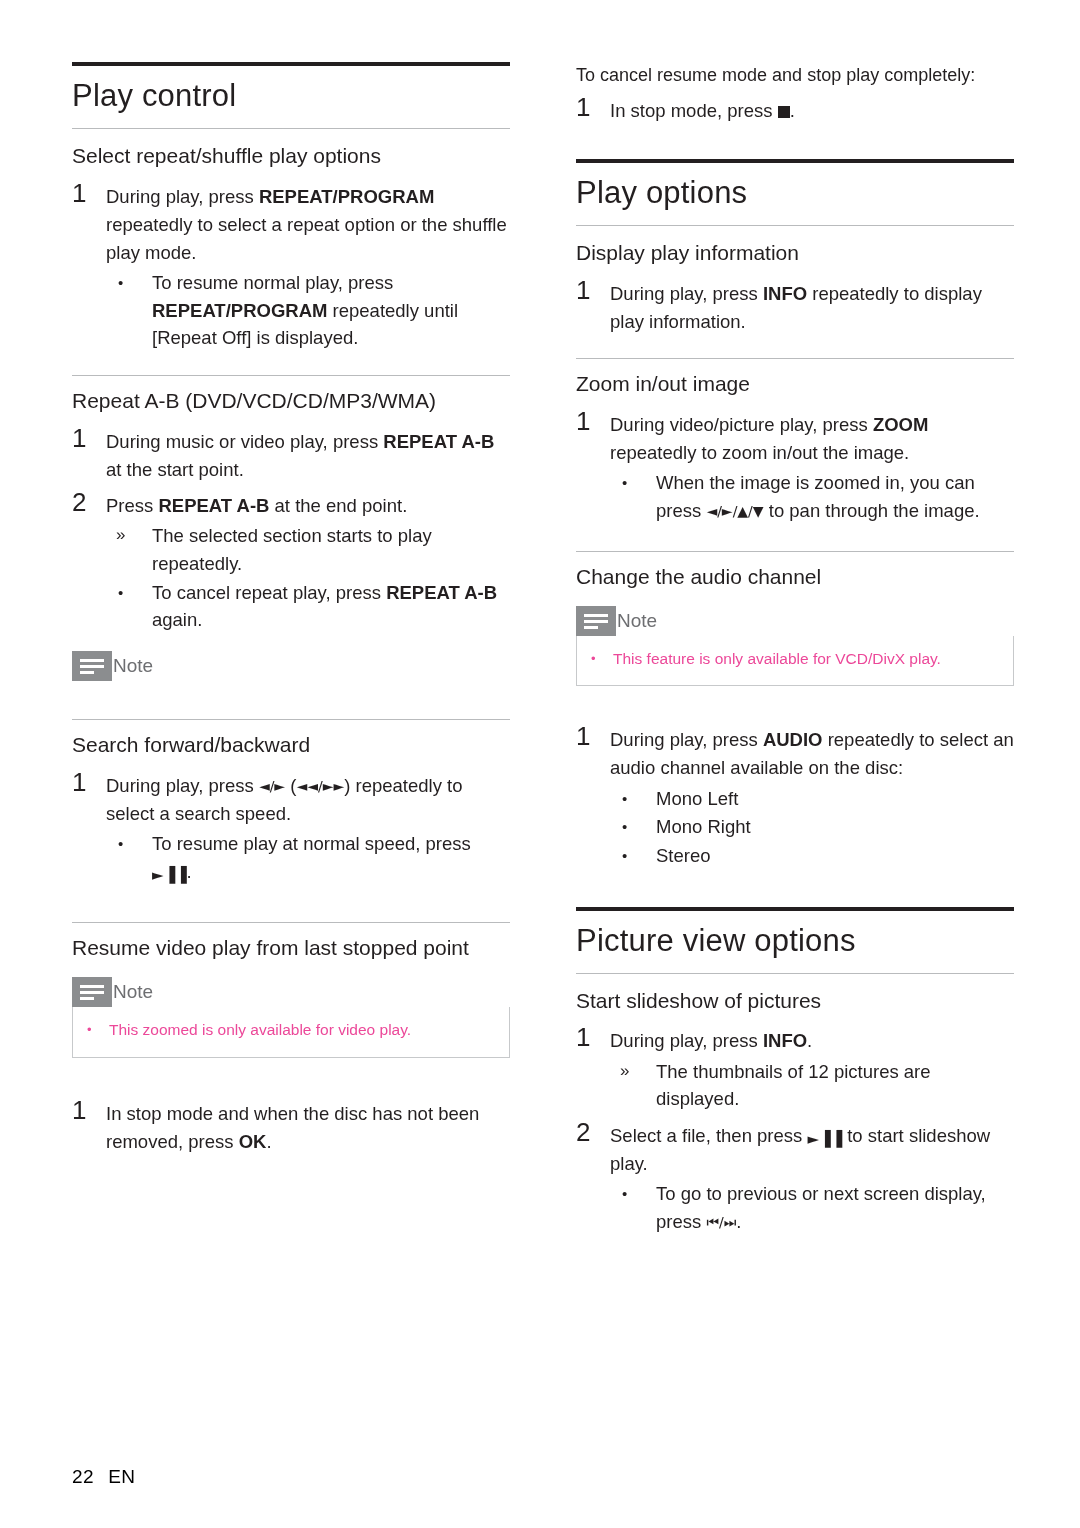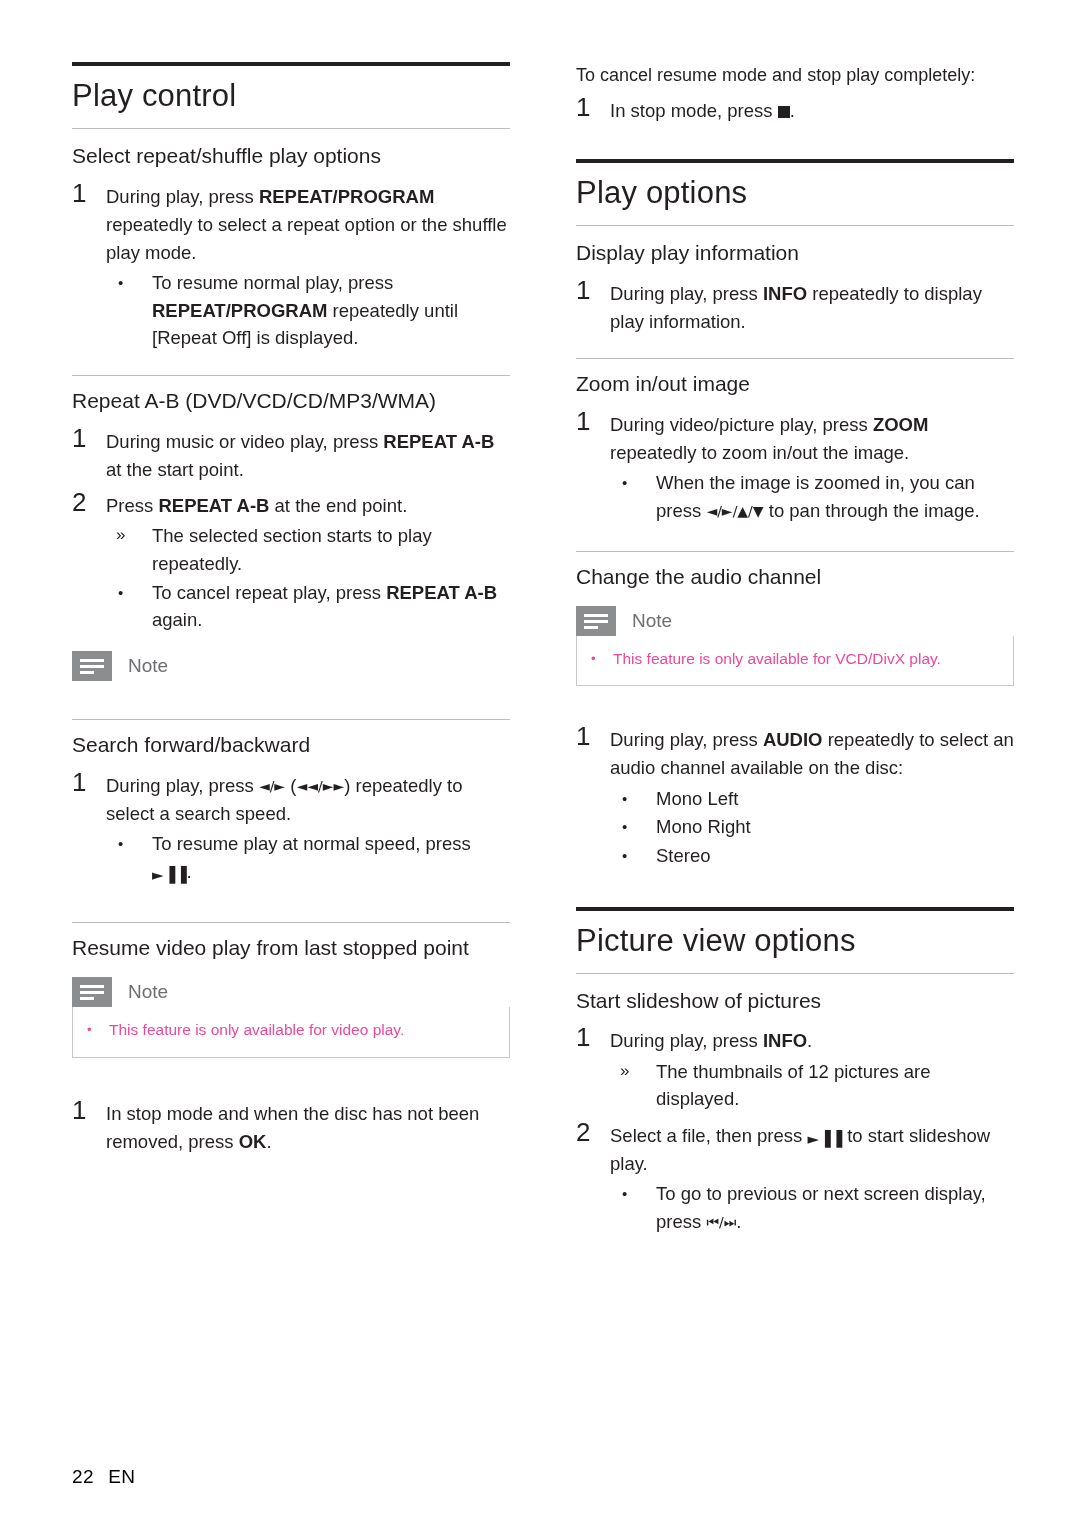--- a/index.html
+++ b/index.html
@@ -132,21 +132,21 @@
     margin-top: 2px;
   }
 
   
   .note {
     margin: 16px 0 10px 0;
   }
   .note-head {
     display: flex;
     align-items: center;
-    gap: 16px;
+    gap: 1px;
   }
   .note-icon {
     width: 40px;
     height: 30px;
     background: #8b8d8f;
     position: relative;
     flex: 0 0 40px;
   }
   .note-icon i {
     position: absolute;
@@ -306,21 +306,21 @@
         <span class="note-icon">
             <i></i>
             <i></i>
             <i></i>
           </span>
         <span class="note-label">Note</span>
       </div>
       <div class="note-box">
         <div class="bullet">
           <span class="dot"></span>
-          <span class="btxt">This feature is only available for video play.</span>
+          <span class="btxt">This zoomed is only available for video play.</span>
         </div>
       </div>
     </div>
 
     <div class="step" style="margin-top:38px;">
       <div class="step-num">1</div>
       <div class="step-body">
         <span>In stop mode and when the disc has not been removed, press </span><b>OK</b><span>.</span>
       </div>
     </div>

